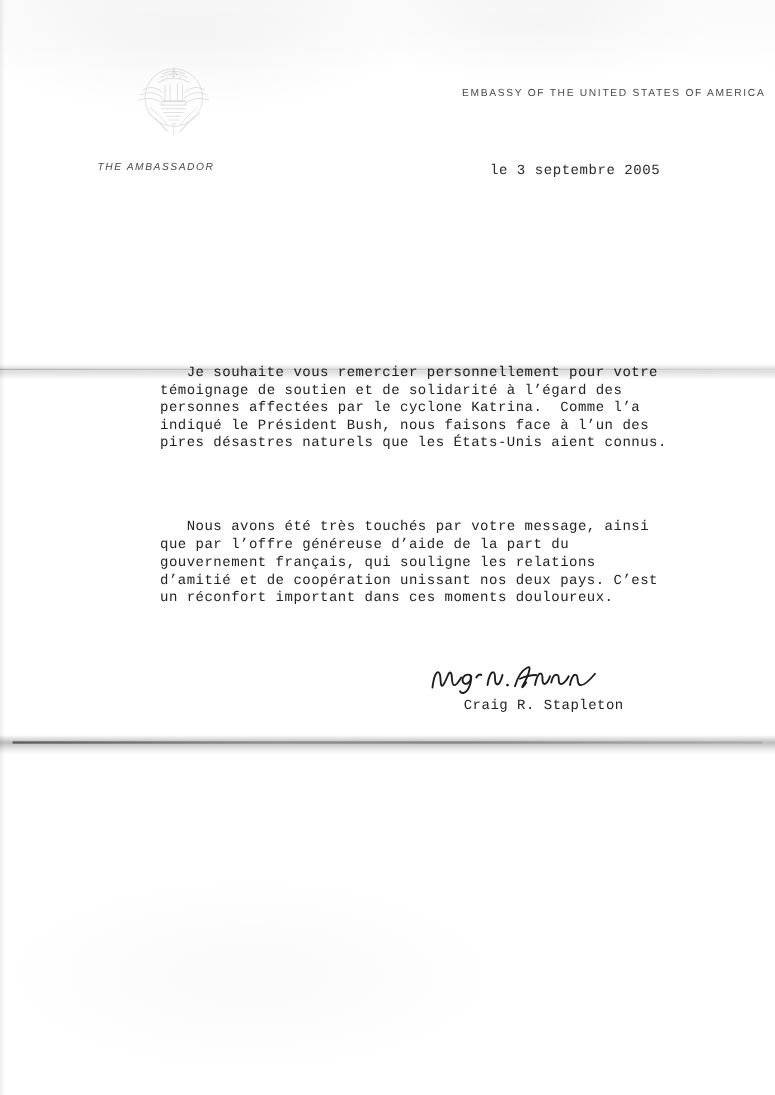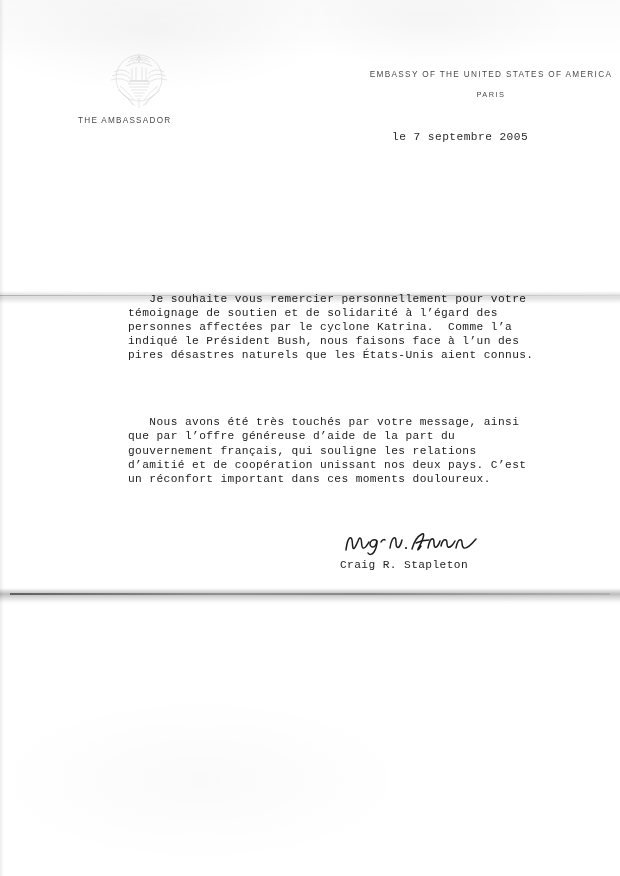--- a/index.html
+++ b/index.html
@@ -107,26 +107,27 @@
     white-space: nowrap;
   }
   .lh-line2 {
     font-size: 7.4px;
     letter-spacing: 1.5px;
     margin-top: 11px;
   }
   .ambassador {
     position: absolute;
     left: 78px;
-    top: 116px;
+    top: 129px;
     font-family: "Liberation Sans", "DejaVu Sans", sans-serif;
     font-size: 8.2px;
     letter-spacing: 1.25px;
     color: #4a4a4a;
     white-space: nowrap;
+    font-style: italic;
   }
   .date-line {
     position: absolute;
     left: 392px;
     top: 131px;
     font-size: 11.2px;
     letter-spacing: 0.45px;
     color: #2b2b2b;
     white-space: nowrap;
   }
@@ -161,20 +162,21 @@
     display: block;
     width: 150px;
     height: 30px;
   }
   .sig-name {
     margin-top: 1px;
     font-size: 11.2px;
     letter-spacing: 0.4px;
     color: #232323;
     white-space: pre;
+    text-align: center;
   }
 
   
   .recipient {
     position: absolute;
     left: 118px;
     top: 623px;
     font-size: 11.2px;
     line-height: 14.2px;
     letter-spacing: 0.4px;
@@ -214,26 +216,25 @@
       <circle cx="33" cy="11" r="1.1"></circle>
       <circle cx="28" cy="12" r="0.7"></circle>
         <circle cx="38" cy="12" r="0.7"></circle>
       <circle cx="24" cy="14" r="0.6"></circle>
         <circle cx="42" cy="14" r="0.6"></circle>
     </g>
   </svg>
 
   <div class="letterhead">
     <div class="lh-line1">EMBASSY OF THE UNITED STATES OF AMERICA</div>
-    <div class="lh-line2">PARIS</div>
   </div>
 
   <div class="ambassador">THE AMBASSADOR</div>
 
-  <div class="date-line">le 7 septembre 2005</div>
+  <div class="date-line">le 3 septembre 2005</div>
 
   <div class="body-block">
     <p class="para">   Je souhaite vous remercier personnellement pour votre
 témoignage de soutien et de solidarité à l’égard des
 personnes affectées par le cyclone Katrina.  Comme l’a
 indiqué le Président Bush, nous faisons face à l’un des
 pires désastres naturels que les États-Unis aient connus.</p>
     <p class="para">   Nous avons été très touchés par votre message, ainsi
 que par l’offre généreuse d’aide de la part du
 gouvernement français, qui souligne les relations

